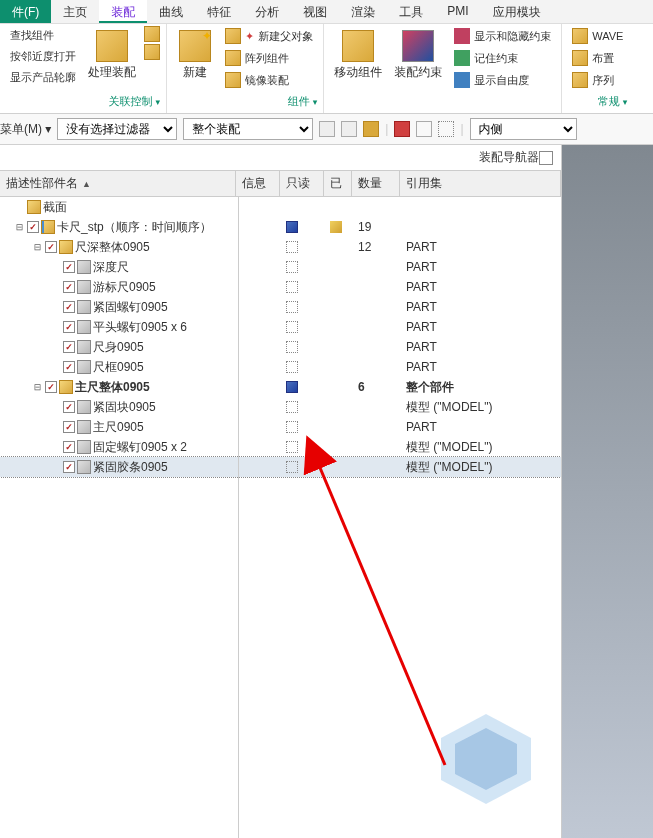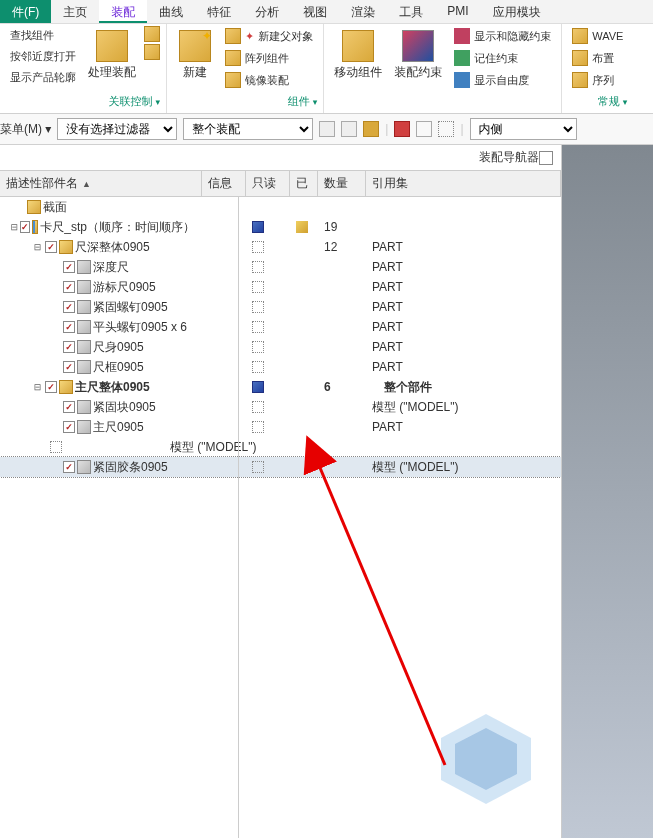--- a/index.html
+++ b/index.html
@@ -147,21 +147,21 @@
 .tree-header {
   display: flex;
   background: #f0f0f0;
   border-bottom: 1px solid #ccc;
   font-size: 12px;
 }
 .tree-header > div {
   padding: 4px 6px;
   border-right: 1px solid #ccc;
 }
-.col-name { width: 202px; display:flex; align-items:center; gap:4px; }
+.col-name { width: 236px; display:flex; align-items:center; gap:4px; }
 .col-info { width: 44px; }
 .col-ro   { width: 44px; }
 .col-mod  { width: 28px; }
 .col-qty  { width: 48px; }
 .col-ref  { flex:1; }
 
 .tree-body {
   flex: 1;
   overflow: auto;
   position:relative;
@@ -588,21 +588,21 @@
             <span class="chk on"></span>
             <span class="node-icon asm"></span>
             <span style="font-weight: bold;">主尺整体0905</span>
           </div>
           <div class="col-info"></div>
           <div class="col-ro">
             <span class="save-icon"></span>
           </div>
           <div class="col-mod"></div>
           <div class="col-qty" style="font-weight: bold;">6</div>
-          <div class="col-ref" style="font-weight: bold; margin-left: 12px;">整个部件</div>
+          <div class="col-ref" style="font-weight: bold;">整个部件</div>
         </div>
         <div class="tree-row">
           <div class="col-name">
             <span class="indent" style="width: 42px;"></span>
             <span class="expander"></span>
             <span class="chk on"></span>
             <span class="node-icon comp"></span>
             <span>紧固块0905</span>
           </div>
           <div class="col-info"></div>
@@ -623,20 +623,27 @@
           </div>
           <div class="col-info"></div>
           <div class="col-ro">
             <span class="ro-box"></span>
           </div>
           <div class="col-mod"></div>
           <div class="col-qty"></div>
           <div class="col-ref">PART</div>
         </div>
         <div class="tree-row">
+          <div class="col-name">
+            <span class="indent" style="width: 42px;"></span>
+            <span class="expander"></span>
+            <span class="chk on"></span>
+            <span class="node-icon comp"></span>
+            <span>固定螺钉0905 x 2</span>
+          </div>
           <div class="col-info"></div>
           <div class="col-ro">
             <span class="ro-box"></span>
           </div>
           <div class="col-mod"></div>
           <div class="col-qty"></div>
           <div class="col-ref">模型 ("MODEL")</div>
         </div>
         <div class="tree-row selected">
           <div class="col-name">

